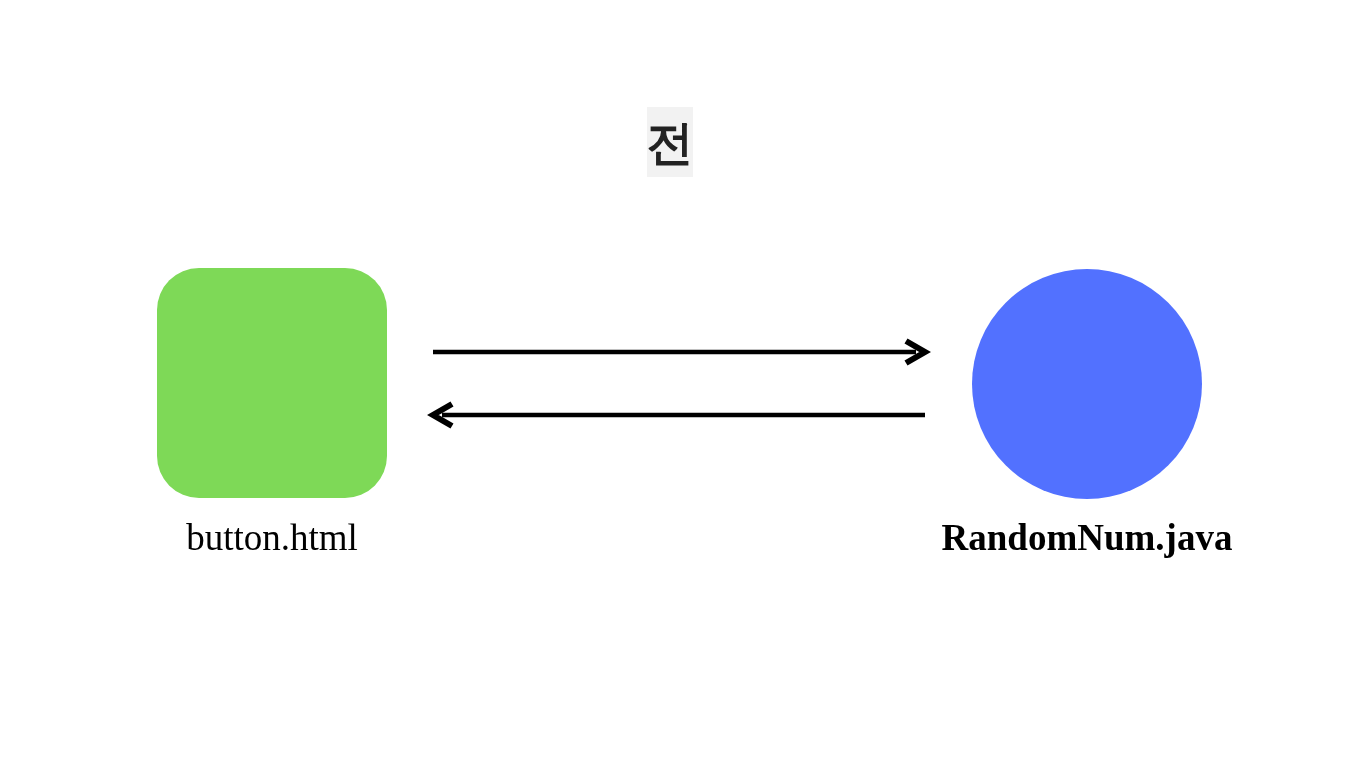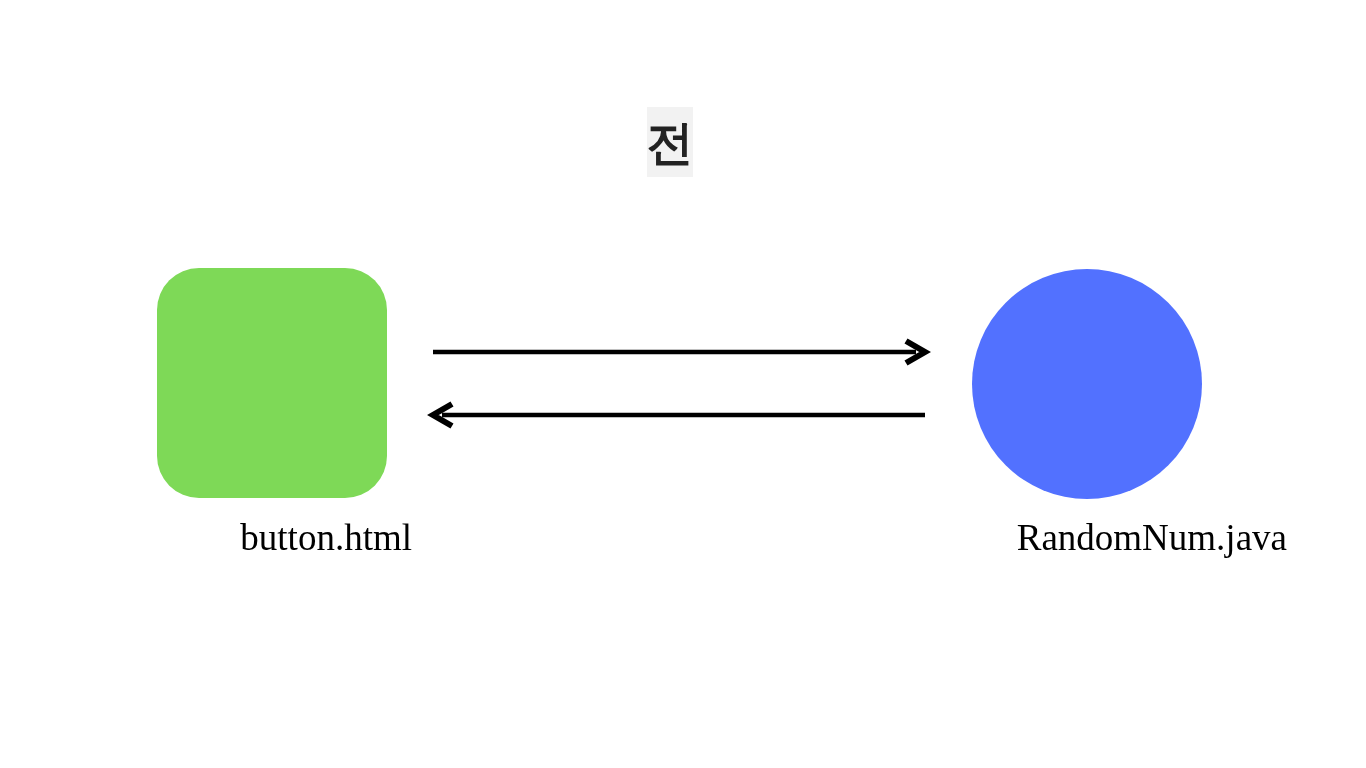--- a/index.html
+++ b/index.html
@@ -47,33 +47,34 @@
     stroke: var(--arrow_black, #000000);
     stroke-width: 6;
     fill: none;
     stroke-linejoin: miter;
     stroke-linecap: butt;
   }
   .label {
     position: absolute;
     font-size: 37px;
     color: var(--label_text, #000000);
-    text-align: right;
+    text-align: center;
     white-space: nowrap;
     line-height: 44px;
   }
   .label-left {
     left: 132px;
     width: 280px;
     top: 516px;
   }
   .label-right {
     left: 887px;
     width: 400px;
     top: 516px;
+    font-weight: bold;
   }
 </style>
 </head>
 <body>
 
 <div class="canvas">
 
   <div class="badge">
     <span>전</span>
   </div>

